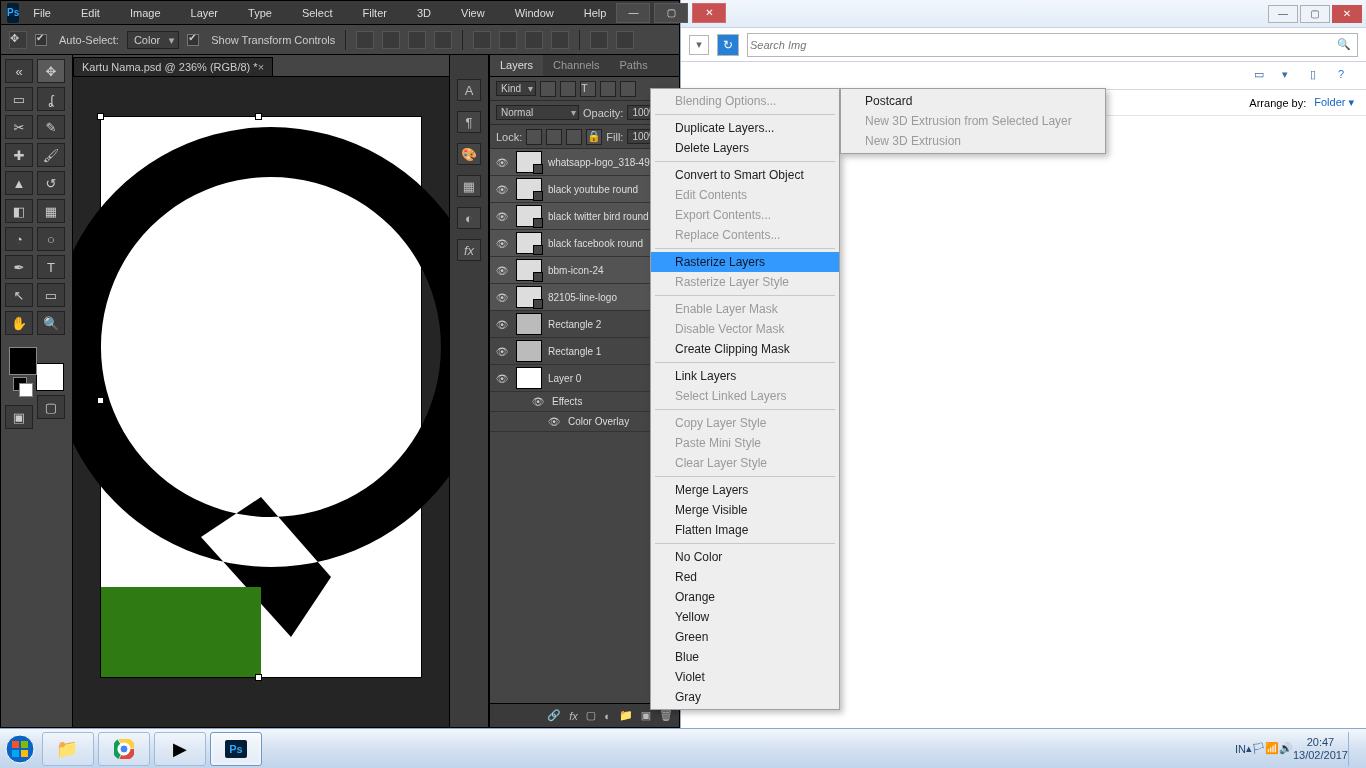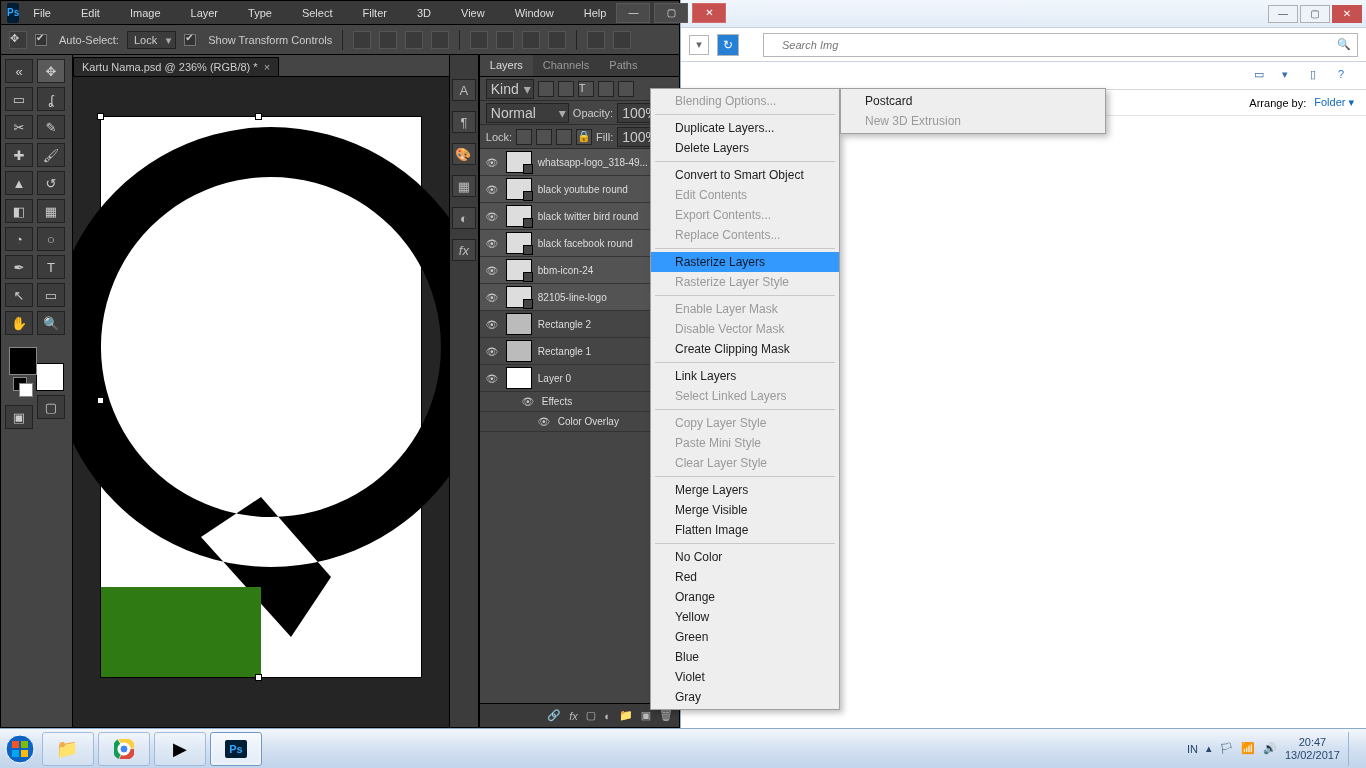--- a/index.html
+++ b/index.html
@@ -113,21 +113,21 @@
 
   
   .ps-workspace { flex:1; display:flex; flex-direction:column; background:#252525; min-width:0;}
   .doc-tabs {
     height:22px; background:var(--ps-mid);
     border-bottom:1px solid #000;
     display:flex; align-items:flex-end;
   }
   .doc-tab {
     background:#2a2a2a;color:#ccc;border:1px solid #000;border-bottom:none;
-    padding:3px 8px; display:flex; align-items:center;gap:6px;
+    padding:3px 8px; display:flex; align-items:center;
   }
   .doc-tab .x{color:#aaa;}
   .canvas-wrap{
     flex:1; position:relative; overflow:hidden;
     background:#252525;
     display:flex; align-items:flex-start; justify-content:center;
   }
   .canvas{
     margin-top:40px;
     width:320px;height:560px;background:#fff;position:relative;
@@ -158,21 +158,21 @@
   }
   .strip div{width:24px;height:22px;border:1px solid #222;background:#454545;display:flex;align-items:center;justify-content:center;color:#bbb;font-size:13px;}
   .layers-panel {
     flex:1; background:#454545; border-left:1px solid #000;
     display:flex;flex-direction:column;
   }
   .panel-tabs{height:22px;background:#3a3a3a;display:flex;border-bottom:1px solid #000;}
   .panel-tabs div{padding:4px 10px;color:#999;}
   .panel-tabs .active{background:#454545;color:#ddd;}
   .panel-row{height:24px;display:flex;align-items:center;gap:4px;padding:0 6px;border-bottom:1px solid #2c2c2c;color:#ccc;}
-  .panel-row .sel{background:#3c3c3c;border:1px solid #222;padding:1px 14px 1px 4px;position:relative;font-size:14px;}
+  .panel-row .sel{background:#3c3c3c;border:1px solid #222;padding:1px 14px 1px 4px;position:relative;font-size:10px;}
   .panel-row .sel:after{content:"▾";position:absolute;right:2px;top:1px;color:#aaa;}
   .panel-row .ic{width:16px;height:16px;border:1px solid #222;background:#505050;}
   .layer-list{flex:1;overflow:auto;}
   .layer{
     height:27px;display:flex;align-items:center;gap:6px;
     padding:0 4px;border-bottom:1px solid #333;color:#ddd;font-size:10px;
   }
   .layer.sel{background:var(--ps-mid-light);}
   .layer .eye{width:16px;height:16px;display:flex;align-items:center;justify-content:center;color:#ccc;}
   .layer .thumb{width:26px;height:22px;background:#eee;border:1px solid #000;position:relative;}
@@ -218,23 +218,22 @@
   .ie-top div{width:30px;height:18px;border:1px solid #b0b0b0;background:#eef3f9;display:flex;align-items:center;justify-content:center;font-size:10px;color:#555;}
   .ie-top .close{background:#c75050;border-color:#c75050;color:#fff;}
   .ie-addr{
     height:34px;display:flex;align-items:center;gap:8px;padding:0 8px;
     border-bottom:1px solid #c8d2e0;
   }
   .ie-dd{width:20px;height:20px;border:1px solid var(--ie-border);display:flex;align-items:center;justify-content:center;color:#666;}
   .ie-refresh{width:22px;height:22px;border:1px solid var(--ie-border);background:var(--win-blue);color:#fff;display:flex;align-items:center;justify-content:center;font-size:12px;}
   .ie-search{
     flex:1;height:24px;border:1px solid var(--ie-border);
-    display:flex;align-items:center;padding:0 18px;color:var(--ie-search);font-style:italic;
+    display:flex;align-items:center;padding:0 2px;color:var(--ie-search);font-style:italic;
     position:relative;
-    margin-left:16px;
   }
   .ie-search .mag{position:absolute;right:6px;top:4px;color:#555;font-style:normal;}
   .ie-toolbar{
     height:28px;border-bottom:1px solid #d8d8d8;
     display:flex;align-items:center;justify-content:flex-end;gap:12px;padding:0 12px;
   }
   .ie-toolbar .ico{width:16px;height:16px;color:#3a6ea5;}
   .ie-sort-row{
     height:26px;border-bottom:1px solid #e4e4e4;
     display:flex;align-items:center;justify-content:flex-end;gap:8px;padding:0 12px;
@@ -255,21 +254,21 @@
     font-size:22px;
   }
   .tb-item{
     width:52px;height:34px;margin:0 2px;
     border:1px solid transparent;border-radius:3px;
     display:flex;align-items:center;justify-content:center;font-size:18px;
   }
   .tb-item.pinned{background:rgba(255,255,255,.25);border-color:#a0bcdc;}
   .tb-item.active{background:rgba(255,255,255,.55);border-color:#6f98c8;box-shadow:inset 0 0 4px #fff;}
   .tray{
-    margin-left:auto;display:flex;align-items:center;gap:8px;padding:0 10px;color:#25486f;font-size:11px;
+    margin-left:auto;display:flex;align-items:center;gap:0;padding:0 10px;color:#25486f;font-size:11px;
   }
   .clock{display:flex;flex-direction:column;align-items:center;line-height:1.1;}
 
 </style>
 </head>
 <body>
 
 <div class="wallpaper"></div>
 
 <div class="ie-frag">
@@ -322,21 +321,21 @@
       <div>—</div>
       <div>▢</div>
       <div class="close">✕</div>
     </div>
   </div>
 
   <div class="ps-options">
     <span class="ico">✥</span>
     <span class="chk on"></span>
     <span>Auto-Select:</span>
-    <span class="sel">Lock</span>
+    <span class="sel">Color</span>
     <span class="chk on"></span>
     <span>Show Transform Controls</span>
     <span class="sep"></span>
     <span class="ico"></span>
     <span class="ico"></span>
     <span class="ico"></span>
     <span class="ico"></span>
     <span class="sep"></span>
     <span class="ico"></span>
     <span class="ico"></span>
@@ -558,20 +557,21 @@
     <div class="menu-item">Orange</div>
     <div class="menu-item">Yellow</div>
     <div class="menu-item">Green</div>
     <div class="menu-item">Blue</div>
     <div class="menu-item">Violet</div>
     <div class="menu-item">Gray</div>
   </div>
 
 <div class="context-menu" id="ctx-sub" style="left:840px; top:88px; width:266px;">
     <div class="menu-item">Postcard</div>
+    <div class="menu-item disabled">New 3D Extrusion from Selected Layer</div>
     <div class="menu-item disabled">New 3D Extrusion</div>
   </div>
 
 <div class="taskbar">
   <div class="start-orb">
     <svg width="30" height="30" viewBox="0 0 30 30">
       <circle cx="15" cy="15" r="14" fill="#0b63c4" stroke="#fff" stroke-width="1"></circle>
       <rect x="7" y="7" width="7" height="7" fill="#f35325"></rect>
         <rect x="16" y="7" width="7" height="7" fill="#81bc06"></rect>
       <rect x="7" y="16" width="7" height="7" fill="#05a6f0"></rect>

